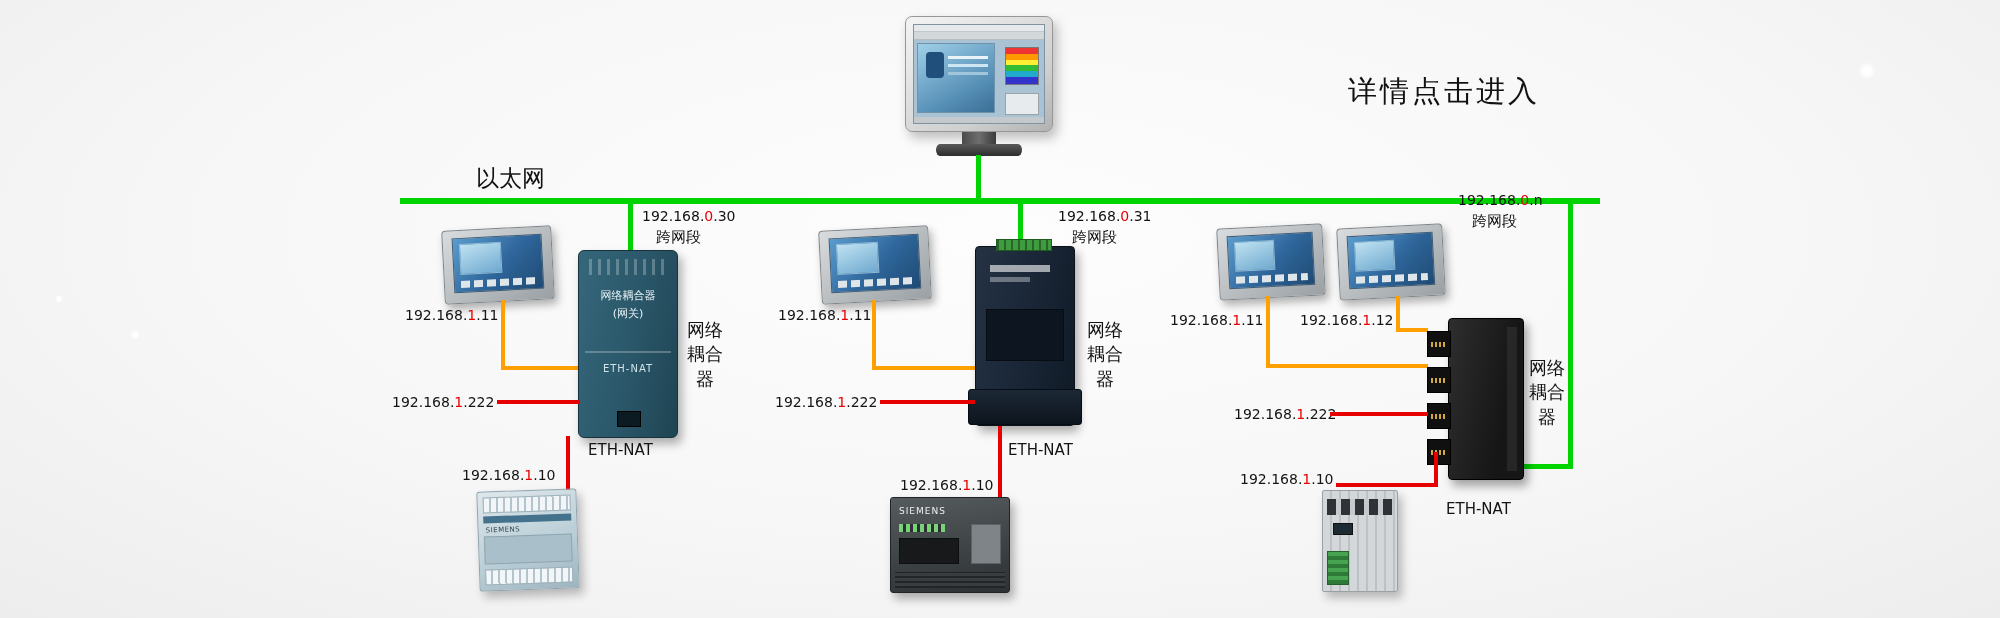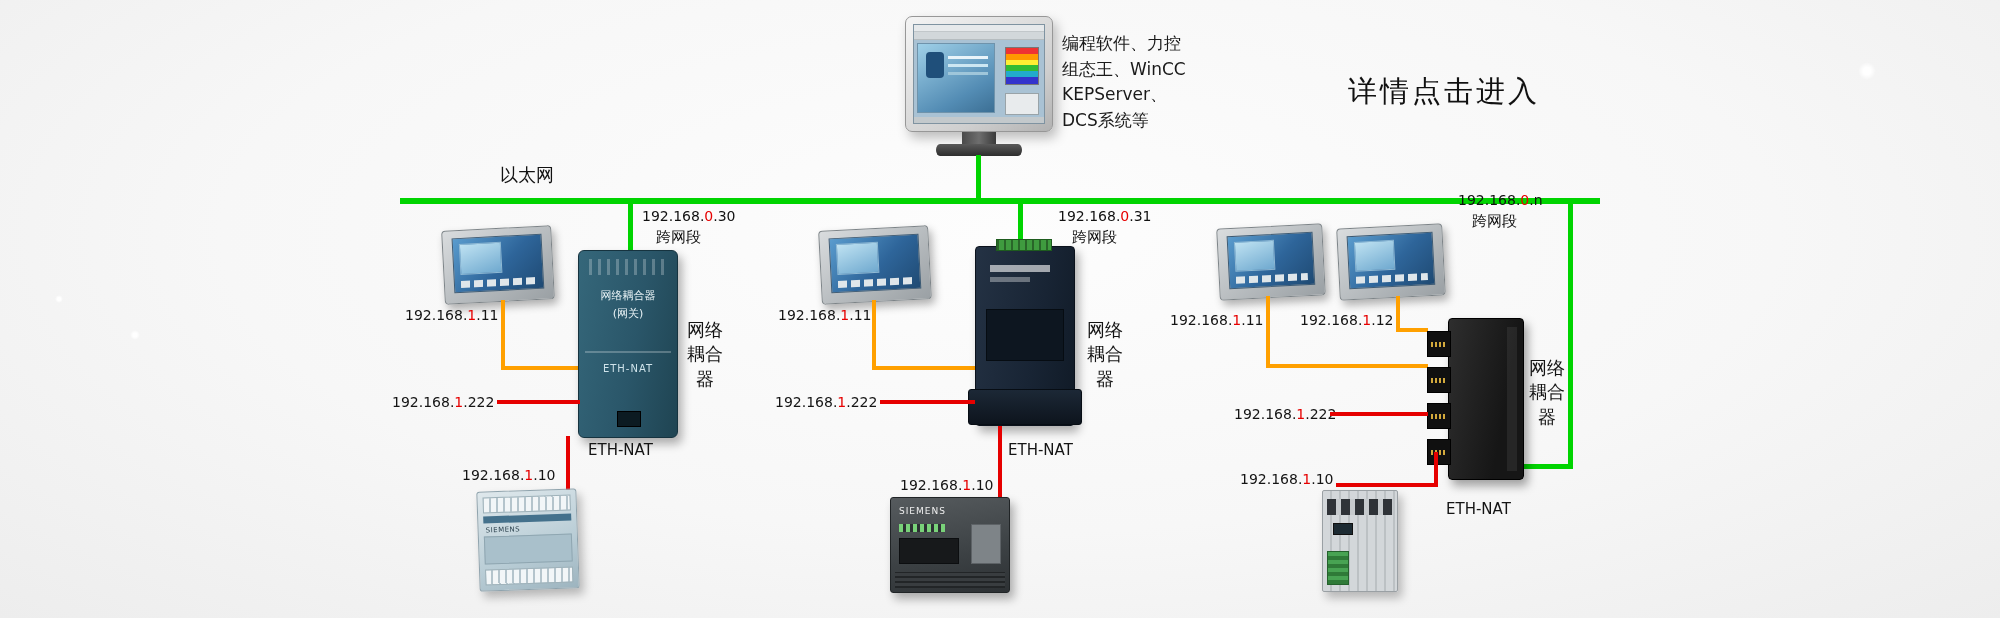--- a/index.html
+++ b/index.html
@@ -15,21 +15,21 @@
   .wire.red { background:#e60000; }
 
   
   .ip { position:absolute; font-size:14px; color:#141414; white-space:nowrap; }
   .ip .hl, .ipline .hl { color:#e60000; }
   .ipline { font-size:14px; white-space:nowrap; }
   .crosswrap { position:absolute; }
   .cross-sub { margin:4px 0 0 14px; font-size:15px; }
   .small-label { position:absolute; font-size:15px; white-space:nowrap; color:#141414; }
   .vlabel { position:absolute; width:38px; font-size:18px; line-height:1.35; text-align:center; word-break:break-all; color:#141414; }
-  .eth-label { position:absolute; left:500px; top:163px; font-size:18px; color:#111; }
+  .eth-label { position:absolute; left:476px; top:163px; font-size:23px; color:#111; }
   .details { position:absolute; left:1348px; top:72px; font-size:29px; letter-spacing:3px; color:#111; cursor:pointer; }
   .note { position:absolute; left:1062px; top:31px; font-size:17px; line-height:1.5; color:#1a1a1a; }
 
   
   .monitor { position:absolute; left:905px; top:16px; width:148px; height:116px;
              background:linear-gradient(145deg,#f4f4f4,#cfcfcf 70%,#b2b2b2);
              border:1px solid #979797; border-radius:7px; box-shadow:4px 6px 12px rgba(0,0,0,.25); }
   .mon-screen { position:absolute; inset:7px; background:#a9c2d4; border:1px solid #7f93a1; overflow:hidden; }
   .mon-menubar { height:7px; background:#e6e9eb; border-bottom:1px solid #c2c7ca; }
   .mon-toolbar { height:8px; background:#d2d7da; border-bottom:1px solid #b6bcbf; }
@@ -146,26 +146,20 @@
       </div>
       <div class="mon-palette"></div>
       <div class="mon-subwin"></div>
       <div class="mon-statusbar"></div>
     </div>
   </div>
   <div class="mon-neck"></div>
   <div class="mon-base"></div>
   <div class="wire green" style="left:976px;top:155px;width:5px;height:45px"></div>
 
-  <div class="note">
-    <div>编程软件、力控</div>
-    <div>组态王、WinCC</div>
-    <div>KEPServer、</div>
-    <div>DCS系统等</div>
-  </div>
 
   <div class="details">详情点击进入</div>
   <div class="eth-label">以太网</div>
   <div class="wire green" style="left:400px;top:198px;width:1200px;height:6px"></div>
 
   <div class="wire green" style="left:628px;top:202px;width:5px;height:50px"></div>
   <div class="crosswrap" style="left:642px;top:208px">
     <div class="ipline"><span>192.168.</span><span class="hl">0</span><span>.30</span></div>
     <div class="cross-sub">跨网段</div>
   </div>

